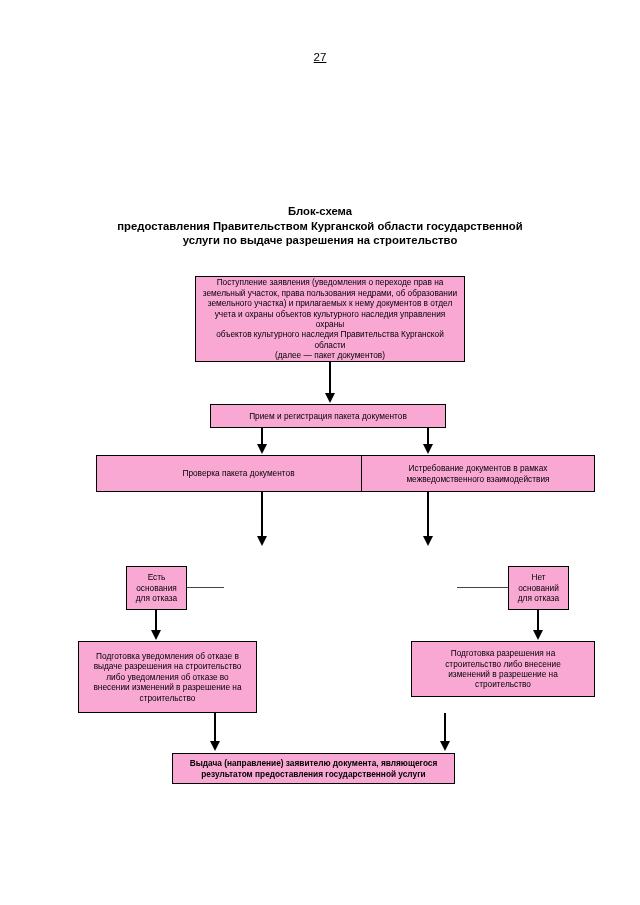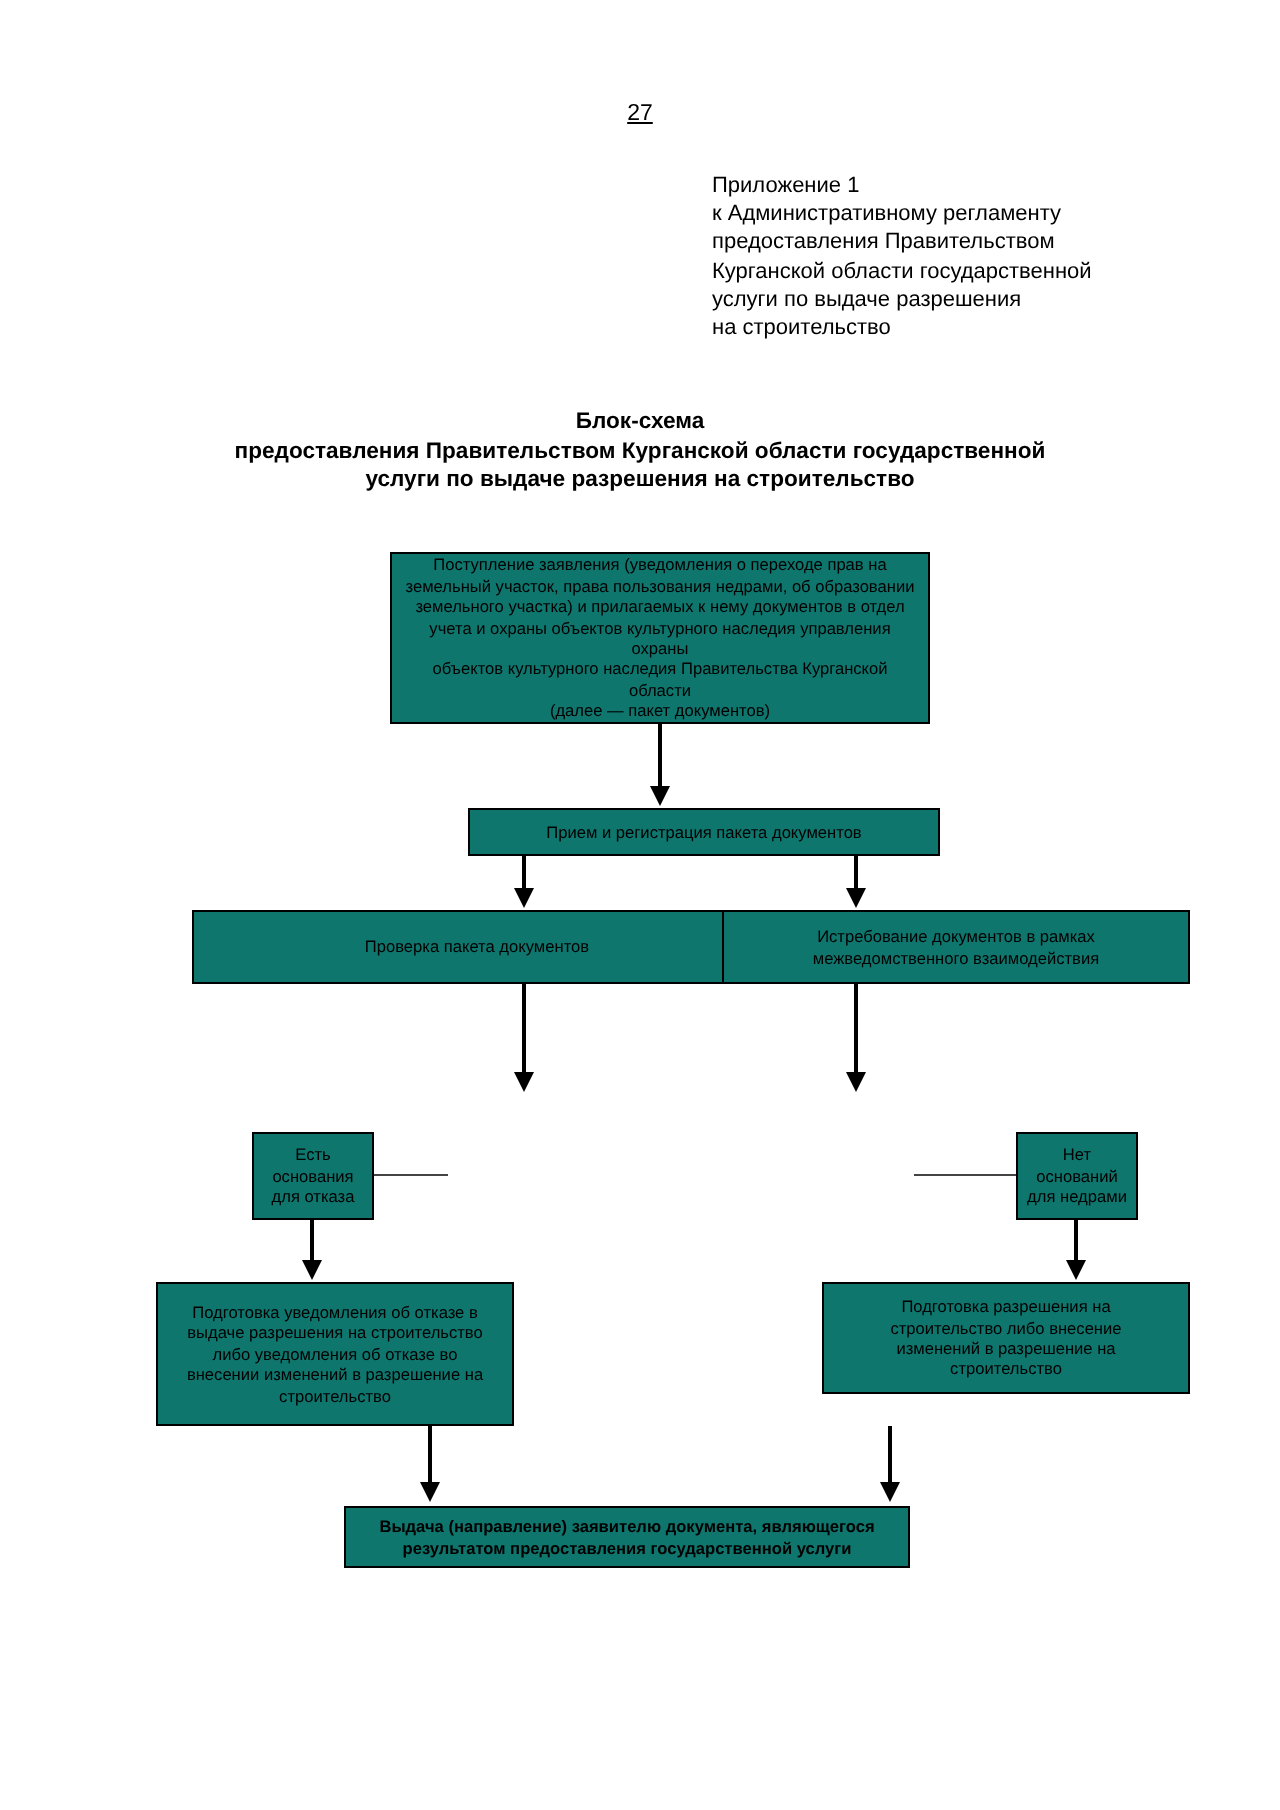--- a/index.html
+++ b/index.html
@@ -65,35 +65,35 @@
     left: 0;
     top: 0;
     width: 640px;
     height: 905px;
   }
 
   .node {
     position: absolute;
     box-sizing: border-box;
     border: 1.4px solid #000;
-    background: #0f766e;
+    background: #f9a8d4;
     display: flex;
     align-items: center;
     justify-content: center;
     text-align: center;
     font-size: 8.3px;
     line-height: 10.4px;
     padding: 2px 4px;
     white-space: pre-line;
     z-index: 3;
   }
 
   
   #node-intake        { left: 195px; top: 276px; width: 270px; height: 86px; }
-  #node-register      { left: 234px; top: 404px; width: 236px; height: 24px; }
+  #node-register      { left: 210px; top: 404px; width: 236px; height: 24px; }
   #node-check         { left: 96px;  top: 455px; width: 285px; height: 37px; }
   #node-interagency   { left: 361px; top: 455px; width: 234px; height: 37px; }
   #node-review        { left: 223px; top: 548px; width: 234px; height: 67px; }
   #node-grounds-yes   { left: 126px; top: 566px; width: 61px;  height: 44px; }
   #node-grounds-no    { left: 508px; top: 566px; width: 61px;  height: 44px; }
   #node-refusal       { left: 78px;  top: 641px; width: 179px; height: 72px; }
   #node-permit        { left: 411px; top: 641px; width: 184px; height: 56px; }
   #node-issue         { left: 172px; top: 753px; width: 283px; height: 31px; font-weight: bold; }
 
   
@@ -126,26 +126,20 @@
     z-index: 2;
   }
 </style>
 </head>
 <body>
 
 <div class="page">
 
   <div class="page-number">27</div>
 
-  <div class="appendix-block">Приложение 1
-к Административному регламенту
-предоставления Правительством
-Курганской области государственной
-услуги по выдаче разрешения
-на строительство</div>
 
   <div class="scheme-title">Блок-схема
 предоставления Правительством Курганской области государственной
 услуги по выдаче разрешения на строительство</div>
 
   <div class="flow">
 
     <div class="node" id="node-intake">Поступление заявления (уведомления о переходе прав на
 земельный участок, права пользования недрами, об образовании
 земельного участка) и прилагаемых к нему документов в отдел
@@ -160,21 +154,21 @@
     <div class="node" id="node-interagency">Истребование документов в рамках
 межведомственного взаимодействия</div>
 
 
     <div class="node" id="node-grounds-yes">Есть
 основания
 для отказа</div>
 
     <div class="node" id="node-grounds-no">Нет
 оснований
-для недрами</div>
+для отказа</div>
 
     <div class="node" id="node-refusal">Подготовка уведомления об отказе в
 выдаче разрешения на строительство
 либо уведомления об отказе во
 внесении изменений в разрешение на
 строительство</div>
 
     <div class="node" id="node-permit">Подготовка разрешения на
 строительство либо внесение
 изменений в разрешение на

